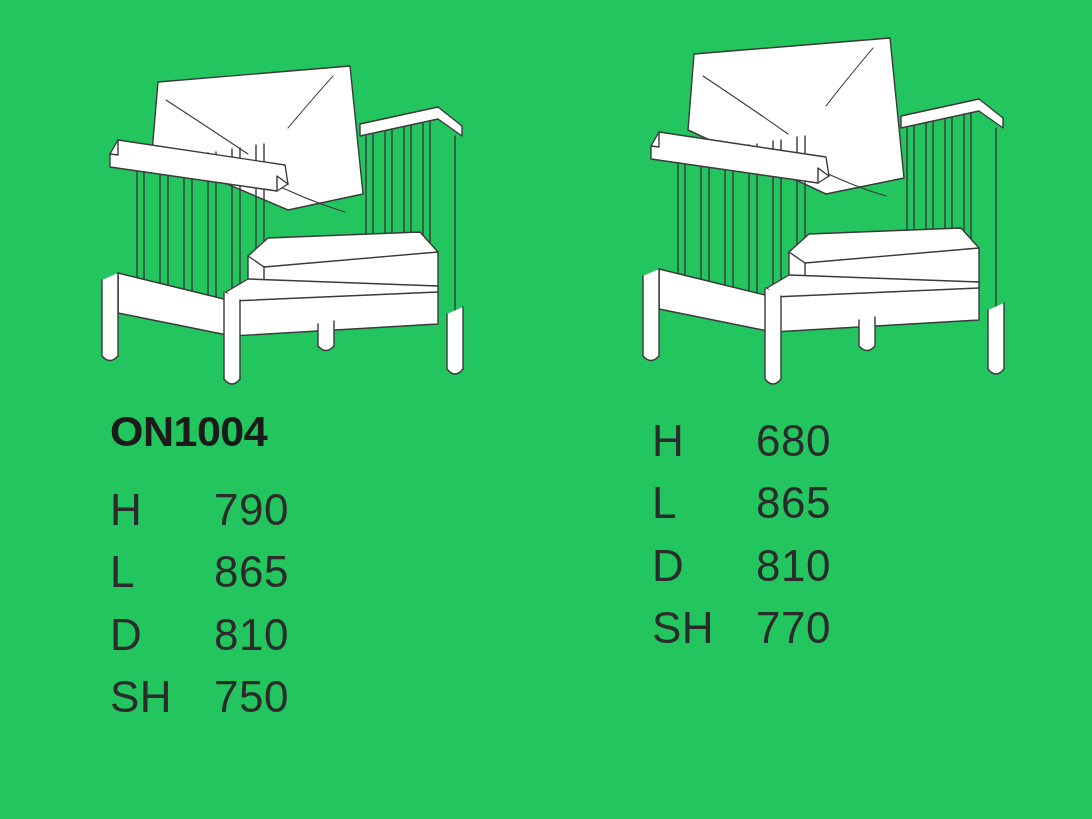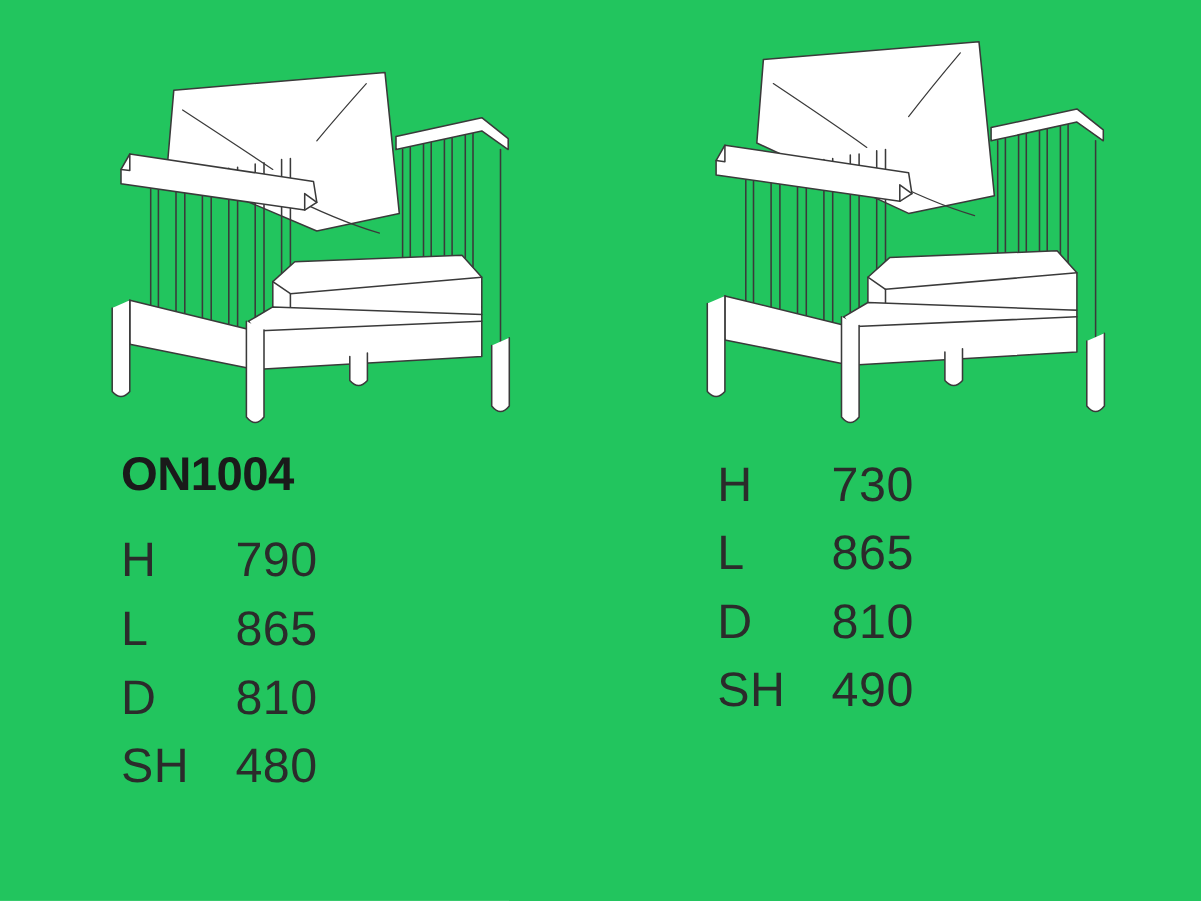--- a/index.html
+++ b/index.html
@@ -174,21 +174,21 @@
           <tr>
             <td class="spec-label">L</td>
             <td class="spec-value">865</td>
           </tr>
           <tr>
             <td class="spec-label">D</td>
             <td class="spec-value">810</td>
           </tr>
           <tr>
             <td class="spec-label">SH</td>
-            <td class="spec-value">480</td>
+            <td class="spec-value">750</td>
           </tr>
         </tbody>
       </table>
     </div>
   </div>
 
   <div class="product-col right">
 
     <div class="drawing-wrap">
       <svg viewBox="0 0 546 370" xmlns="http://www.w3.org/2000/svg" fill="none" stroke="#3a3a3a" stroke-width="1.4" stroke-linejoin="round" stroke-linecap="round">
@@ -258,32 +258,32 @@
           <path d="M442 286 L442 345 Q450 355 458 345 L458 279" fill="#ffffff"></path>
         </g>
       </svg>
     </div>
 
     <div class="spec-block">
       <table class="spec-table">
         <tbody>
           <tr>
             <td class="spec-label">H</td>
-            <td class="spec-value">730</td>
+            <td class="spec-value">680</td>
           </tr>
           <tr>
             <td class="spec-label">L</td>
             <td class="spec-value">865</td>
           </tr>
           <tr>
             <td class="spec-label">D</td>
             <td class="spec-value">810</td>
           </tr>
           <tr>
             <td class="spec-label">SH</td>
-            <td class="spec-value">490</td>
+            <td class="spec-value">770</td>
           </tr>
         </tbody>
       </table>
     </div>
   </div>
 
 </div>
 
 </body></html>

